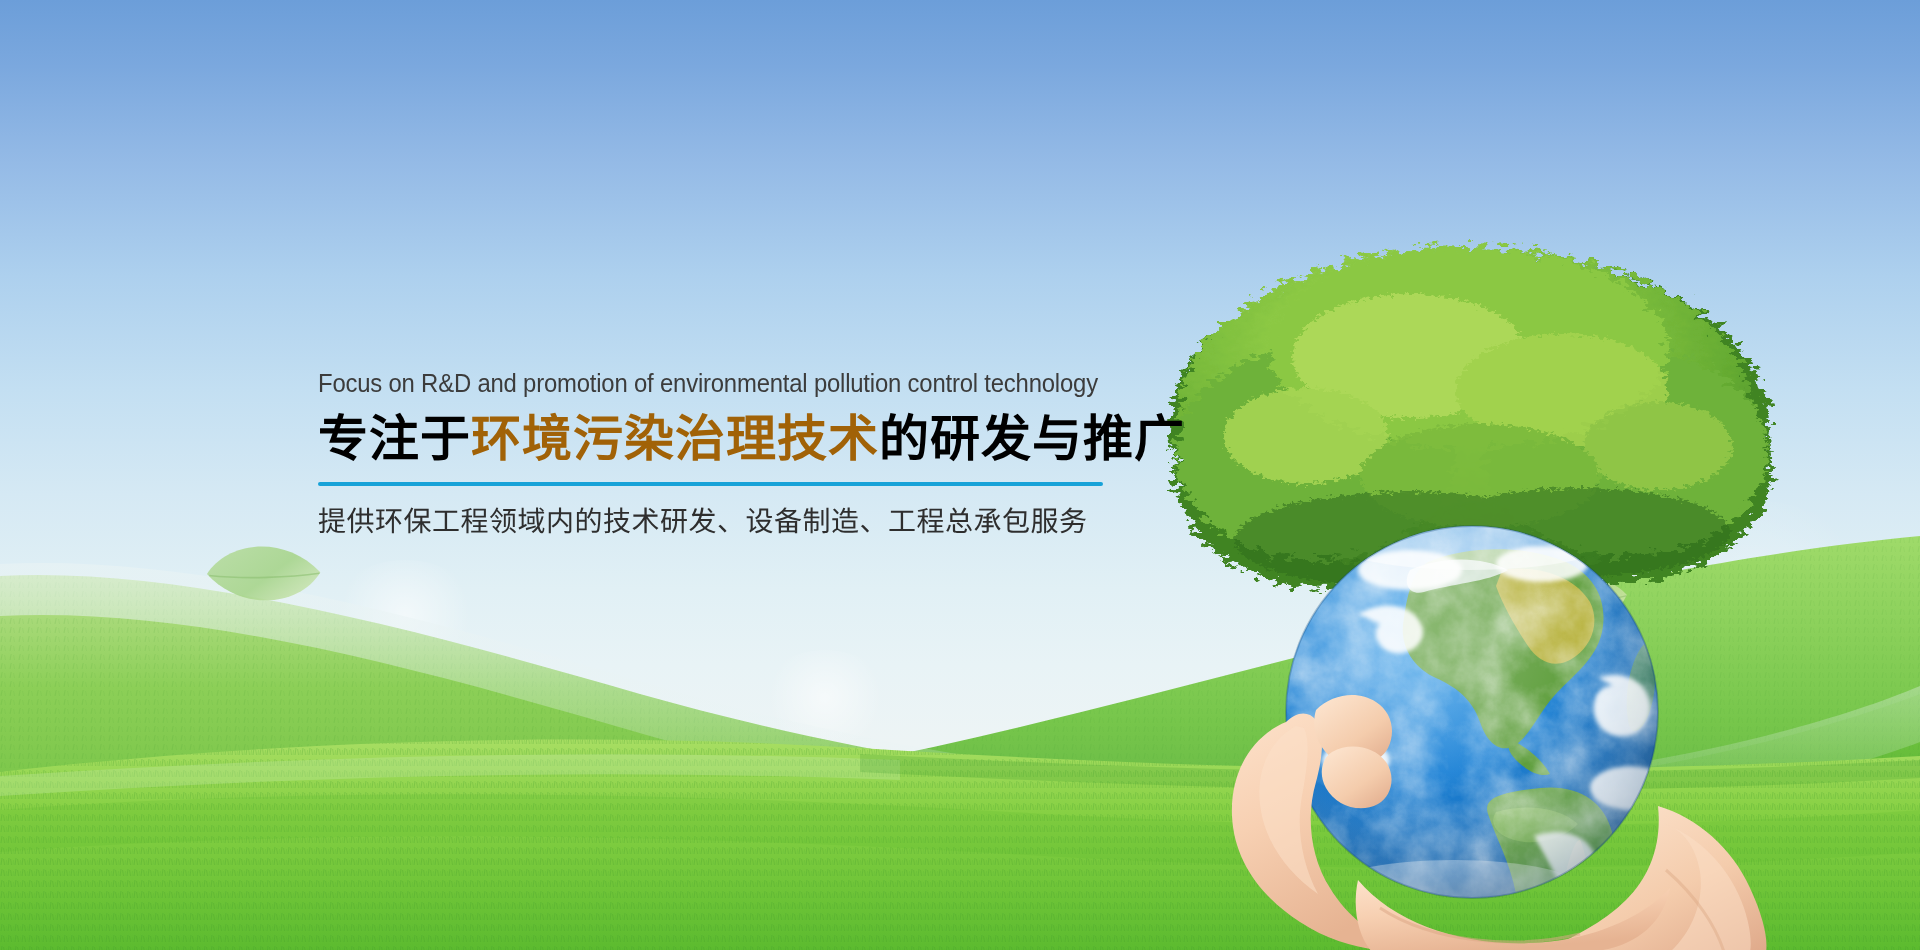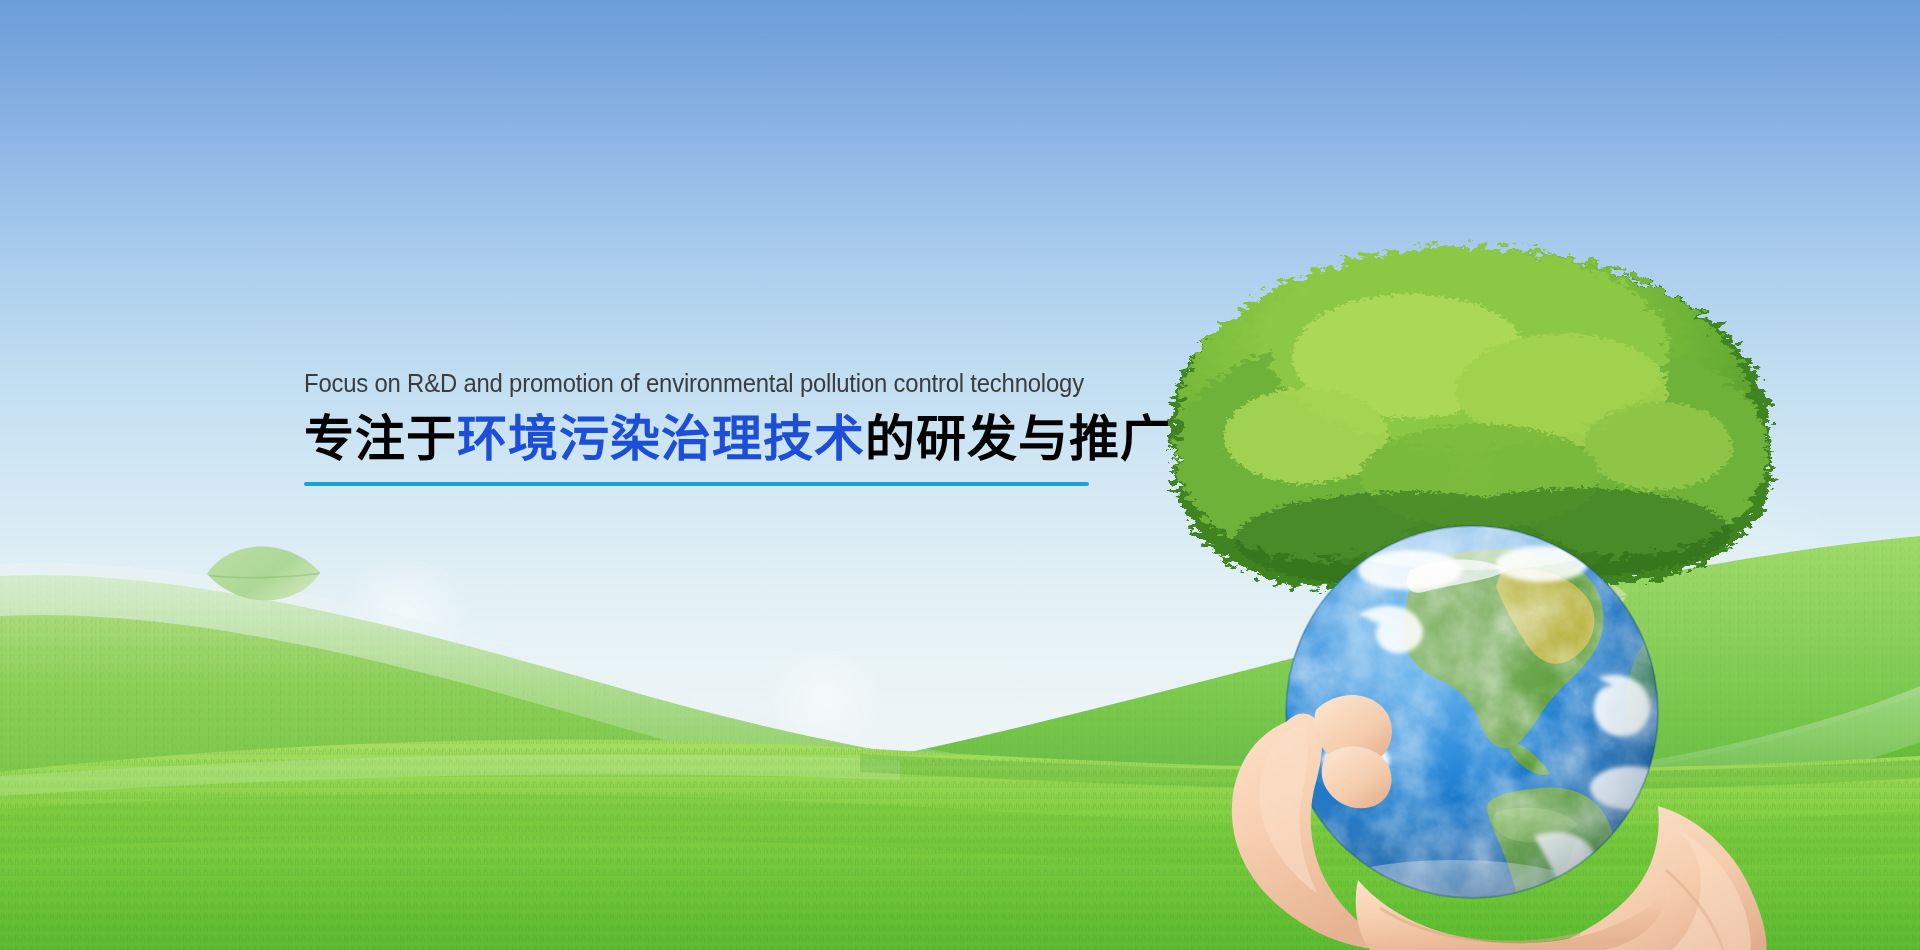--- a/index.html
+++ b/index.html
@@ -70,21 +70,21 @@
     left: 1110px;
     top: 240px;
     width: 720px;
     height: 712px;
   }
   .scene svg { display: block; width: 100%; height: 100%; overflow: visible; }
 
   
   .copy {
     position: absolute;
-    left: 304px;
+    left: 318px;
     top: 368px;
     width: 800px;
   }
   .eyebrow {
     margin: 0;
     font-size: 25px;
     line-height: 30px;
     letter-spacing: -0.2px;
     color: #3c3c3c;
     font-weight: 400;
@@ -96,21 +96,21 @@
   .headline {
     margin: 12px 0 0 0;
     font-size: 50px;
     line-height: 58px;
     font-weight: 700;
     letter-spacing: 1px;
     white-space: nowrap;
     font-family: "DejaVu Sans", "Liberation Sans", sans-serif;
   }
   .headline .hl-blue { color: #000000; }
-  .headline .hl-red  { color: #1d4ed8; }
+  .headline .hl-red  { color: #a16207; }
 
   .rule {
     margin-top: 14px;
     width: 785px;
     height: 4px;
     background: #17a2d8;
     border-radius: 2px;
   }
   .subline {
     margin: 18px 0 0 0;
@@ -434,15 +434,16 @@
   <div class="copy">
 
     <p class="eyebrow">Focus on R&amp;D and promotion of environmental pollution control technology</p>
 
     <h1 class="headline">
       <span class="hl-blue">专注于</span><span class="hl-red">环境污染治理技术</span><span class="hl-blue">的研发与推广</span>
     </h1>
 
     <div class="rule"></div>
 
+    <p class="subline">提供环保工程领域内的技术研发、设备制造、工程总承包服务</p>
   </div>
 
 </div>
 
 </body></html>

